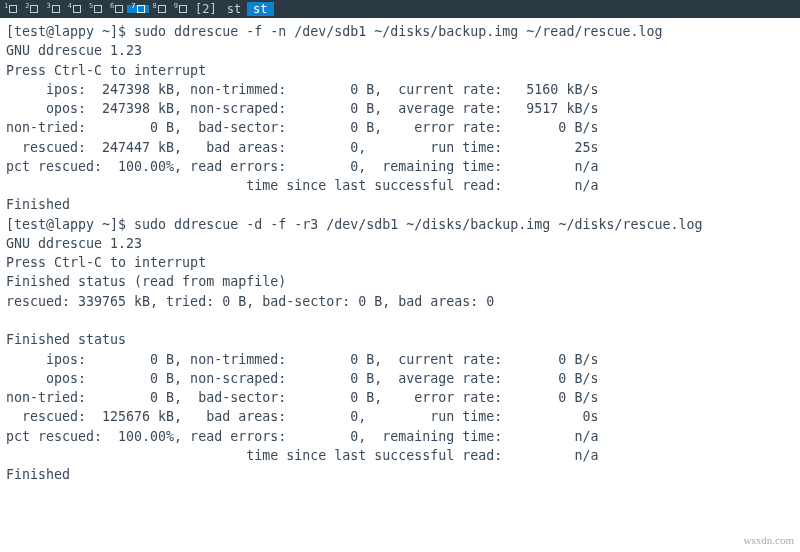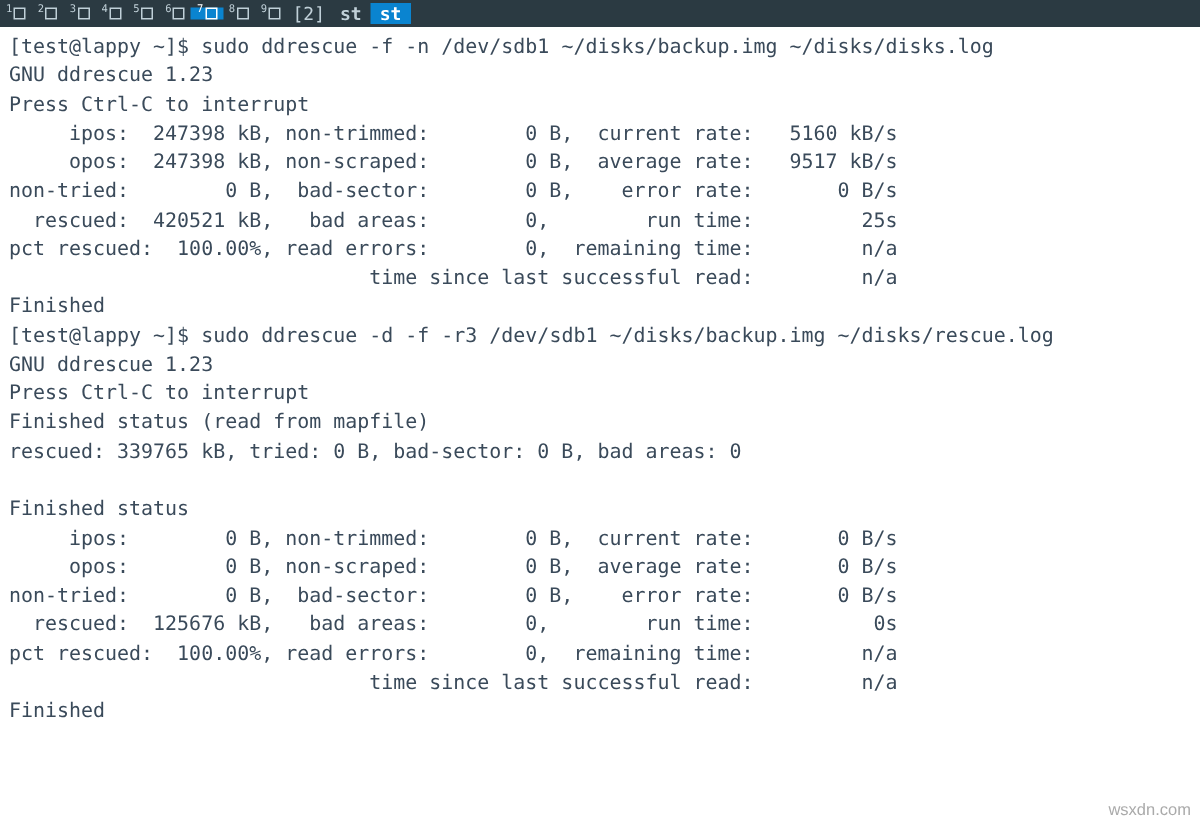--- a/index.html
+++ b/index.html
@@ -45,41 +45,40 @@
       color: #ffffff;
     }
     .tab-ws.active .box {
       border-color: #ffffff;
     }
     .tab-bracket {
       padding: 0 4px;
     }
     .tab-app {
       padding: 0 6px;
-      font-weight: bold;
     }
     .tab-app.active {
       background: #0a84d0;
       color: #ffffff;
     }
     .terminal {
       padding: 4px 6px;
       line-height: 1.45;
       font-size: 13.3px;
       white-space: pre;
       color: #3a4a5a;
     }
     .prompt { color: #3a4a5a; margin-top: 40px; }
     .watermark {
       position: absolute;
       right: 6px;
       bottom: 6px;
       font-size: 11px;
       color: #aaaaaa;
-      font-family: Liberation Sans, sans-serif;
+      font-family: Liberation Serif, serif;
     }
   </style>
 </head>
 <body>
 
 <div class="tabbar">
   <span class="tab-ws">
       <span class="num">1</span>
       <span class="box"></span>
     </span>
@@ -113,27 +112,27 @@
     </span>
   <span class="tab-ws">
       <span class="num">9</span>
       <span class="box"></span>
     </span>
   <span class="tab-bracket">[2]</span>
   <span class="tab-app">st</span>
   <span class="tab-app active">st</span>
 </div>
 
-<div class="terminal"><span class="prompt">[test@lappy ~]$ </span><span>sudo ddrescue -f -n /dev/sdb1 ~/disks/backup.img ~/disks/disks.log</span>
+<div class="terminal"><span class="prompt">[test@lappy ~]$ </span><span>sudo ddrescue -f -n /dev/sdb1 ~/disks/backup.img ~/read/rescue.log</span>
 <span>GNU ddrescue 1.23</span>
 <span>Press Ctrl-C to interrupt</span>
 <span>     ipos:  247398 kB, non-trimmed:        0 B,  current rate:   5160 kB/s</span>
 <span>     opos:  247398 kB, non-scraped:        0 B,  average rate:   9517 kB/s</span>
 <span>non-tried:        0 B,  bad-sector:        0 B,    error rate:       0 B/s</span>
-<span>  rescued:  420521 kB,   bad areas:        0,        run time:         25s</span>
+<span>  rescued:  247447 kB,   bad areas:        0,        run time:         25s</span>
 <span>pct rescued:  100.00%, read errors:        0,  remaining time:         n/a</span>
 <span>                              time since last successful read:         n/a</span>
 <span>Finished</span>
 <span class="prompt">[test@lappy ~]$ </span><span>sudo ddrescue -d -f -r3 /dev/sdb1 ~/disks/backup.img ~/disks/rescue.log</span>
 <span>GNU ddrescue 1.23</span>
 <span>Press Ctrl-C to interrupt</span>
 <span>Finished status (read from mapfile)</span>
 <span>rescued: 339765 kB, tried: 0 B, bad-sector: 0 B, bad areas: 0</span>
 <span></span>
 <span>Finished status</span>

